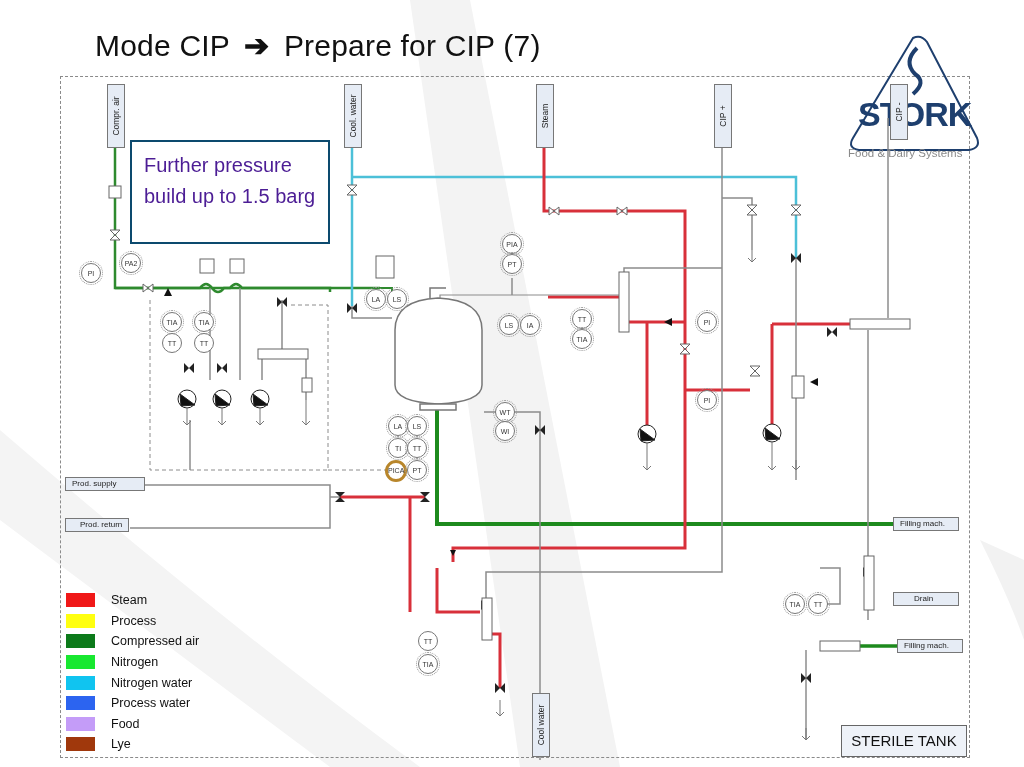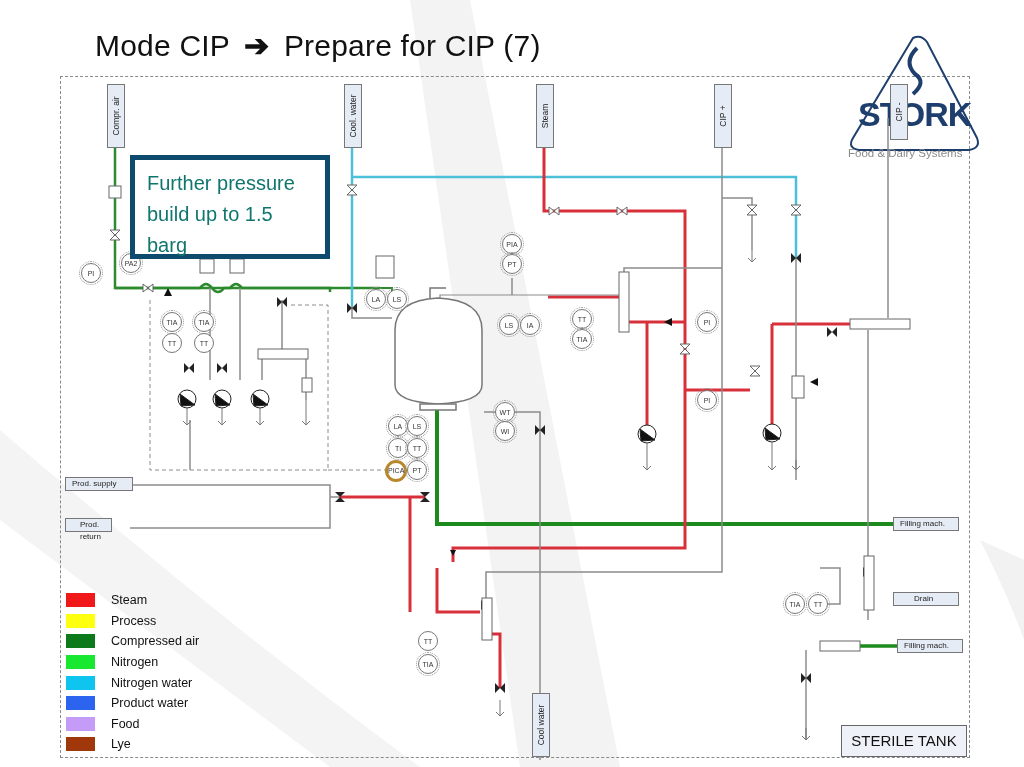--- a/index.html
+++ b/index.html
@@ -2,21 +2,21 @@
 <html><head>
 <meta charset="utf-8">
 <style>
   html, body { margin: 0; padding: 0; background: #ffffff; }
   body { width: 1024px; height: 767px; position: relative; overflow: hidden; font-family: "Liberation Sans", sans-serif; }
   .bgswoosh { position: absolute; left: 0; top: 0; width: 1024px; height: 767px; z-index: 0; }
   .title { position: absolute; left: 95px; top: 28px; font-size: 30px; color: #111; font-family: "Liberation Sans", sans-serif; z-index: 3; letter-spacing: 0.2px; }
   .title .arrow { font-weight: bold; padding: 0 6px; }
   .frame { position: absolute; left: 60px; top: 76px; width: 908px; height: 680px; border: 1px dashed #8a8a8a; z-index: 1; }
   svg.diagram { position: absolute; left: 0; top: 0; width: 1024px; height: 767px; z-index: 2; }
-  .note { position: absolute; left: 130px; top: 140px; width: 200px; height: 104px; border: 5px solid #0c4a6e; background: rgba(255,255,255,0.85); z-index: 4; padding: 8px 12px; box-sizing: border-box; color: #0f766e; font-size: 20px; line-height: 31px; margin-top: 15px; }
+  .note { position: absolute; left: 130px; top: 140px; width: 200px; height: 104px; border: 2px solid #0c4a6e; background: rgba(255,255,255,0.85); z-index: 4; padding: 8px 12px; box-sizing: border-box; color: #4c1d95; font-size: 20px; line-height: 31px; }
   .legend { position: absolute; left: 66px; top: 590px; z-index: 4; }
   .legend-item { display: flex; align-items: center; height: 20.6px; }
   .legend-swatch { width: 29px; height: 14px; margin-right: 16px; }
   .legend-label { font-size: 12.5px; color: #111; }
   .logo { position: absolute; left: 843px; top: 30px; width: 140px; height: 140px; z-index: 1; }
   .logo-word { position: absolute; left: 858px; top: 95px; font-size: 34px; font-weight: bold; color: #1e3f6e; letter-spacing: -1px; z-index: 2; font-family: "Liberation Sans", sans-serif; }
   .logo-sub { position: absolute; left: 848px; top: 147px; font-size: 11.5px; color: #8a8a8a; z-index: 2; }
   .stamp { position: absolute; left: 841px; top: 725px; width: 124px; height: 30px; border: 1px solid #666; background: #eef2f8; z-index: 4; font-size: 15px; text-align: center; line-height: 30px; color: #111; }
   .tag { position: absolute; z-index: 4; font-size: 8px; color: #222; background: #e6ecf5; border: 1px solid #777; box-sizing: border-box; }
   .vtag { width: 18px; height: 64px; }
@@ -215,22 +215,22 @@
 <div class="tag vtag" style="left:714px; top:84px;">
     <span>CIP +</span>
   </div>
 <div class="tag vtag" style="left:890px; top:84px; height:56px;">
     <span>CIP -</span>
   </div>
 <div class="tag vtag" style="left:532px; top:693px;">
     <span>Cool water</span>
   </div>
 
-<div class="tag htag" style="left:65px; top:477px; width:68px;"><span>Prod. supply</span></div>
-<div class="tag htag" style="left:65px; top:518px; width:47px; padding-left:14px;"><span>Prod. return</span></div>
+<div class="tag htag" style="left:65px; top:477px; width:80px;"><span>Prod. supply</span></div>
+<div class="tag htag" style="left:65px; top:518px; width:64px; padding-left:14px;"><span>Prod. return</span></div>
 <div class="tag htag" style="left:893px; top:517px; width:66px;"><span>Filling mach.</span></div>
 <div class="tag htag" style="left:893px; top:592px; width:66px; padding-left:20px;"><span>Drain</span></div>
 <div class="tag htag" style="left:897px; top:639px; width:66px;"><span>Filling mach.</span></div>
 
 <div class="instr alarm" style="left:81px; top:263px;">PI</div>
 <div class="instr alarm" style="left:121px; top:253px;">PA2</div>
 <div class="instr alarm" style="left:162px; top:312px;">TIA</div>
 <div class="instr" style="left:162px; top:333px;">TT</div>
 <div class="instr alarm" style="left:194px; top:312px;">TIA</div>
 <div class="instr" style="left:194px; top:333px;">TT</div>
@@ -275,21 +275,21 @@
     <div class="legend-item">
       <span class="legend-swatch" style="background: rgb(24, 232, 48);"></span>
       <span class="legend-label">Nitrogen</span>
     </div>
     <div class="legend-item">
       <span class="legend-swatch" style="background: rgb(16, 196, 240);"></span>
       <span class="legend-label">Nitrogen water</span>
     </div>
     <div class="legend-item">
       <span class="legend-swatch" style="background: rgb(44, 100, 240);"></span>
-      <span class="legend-label">Product water</span>
+      <span class="legend-label">Process water</span>
     </div>
     <div class="legend-item">
       <span class="legend-swatch" style="background: rgb(196, 156, 248);"></span>
       <span class="legend-label">Food</span>
     </div>
     <div class="legend-item">
       <span class="legend-swatch" style="background: rgb(160, 56, 12);"></span>
       <span class="legend-label">Lye</span>
     </div>
   </div>

